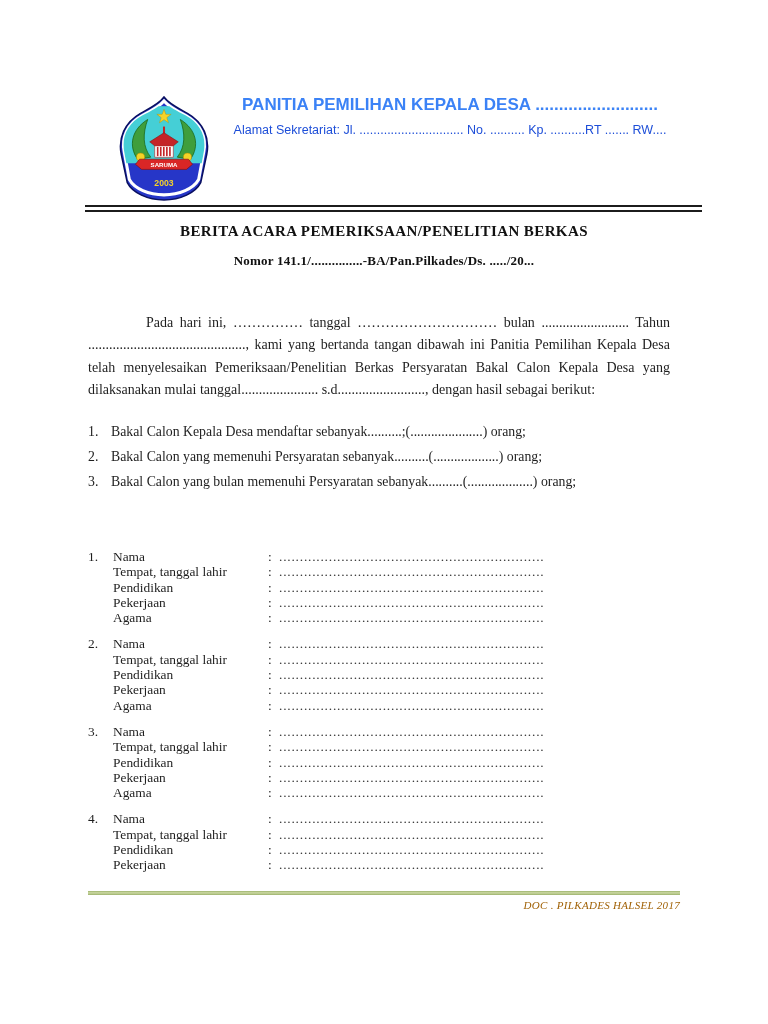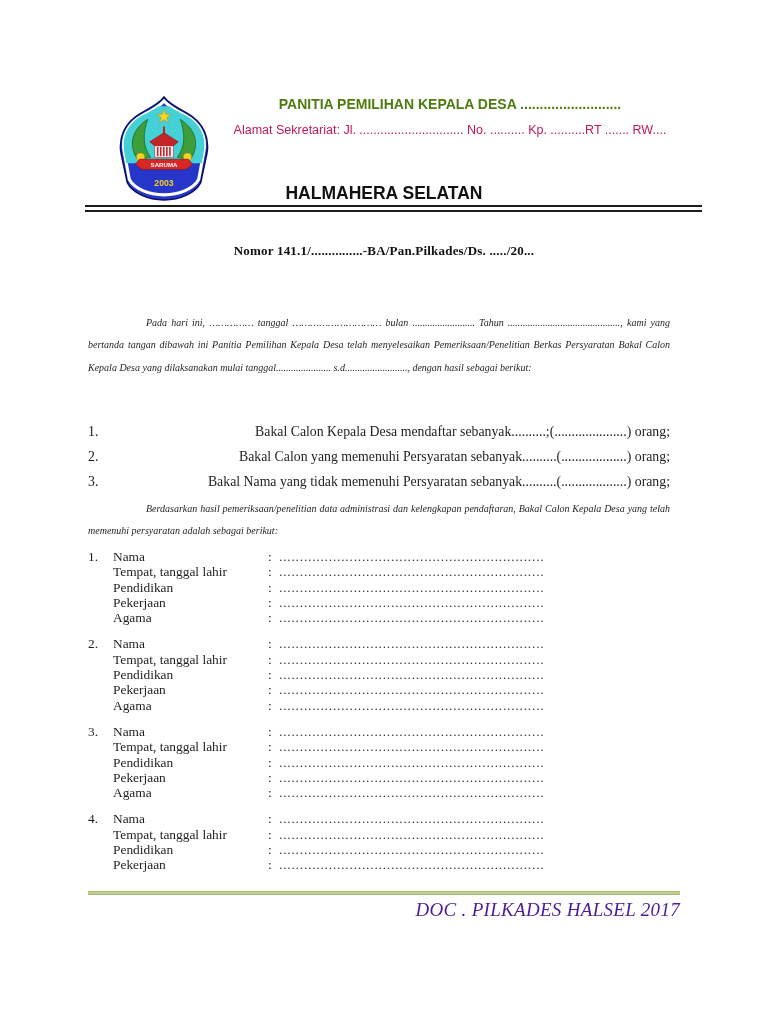--- a/index.html
+++ b/index.html
@@ -4,61 +4,61 @@
 <style>
   html,body{margin:0;padding:0;background:#ffffff;}
   .page{position:relative;width:768px;height:1024px;background:#ffffff;overflow:hidden;
         font-family:"Liberation Serif",serif;color:#1a1a1a;}
 
   
   .letterhead{position:absolute;top:94px;left:0;width:768px;height:110px;}
   .logo{position:absolute;left:113px;top:2px;width:102px;height:106px;}
   .letterhead-text{position:absolute;left:190px;top:0;width:520px;text-align:center;
                    font-family:"Liberation Sans",sans-serif;}
-  .lh-main{font-weight:bold;font-size:14px;line-height:21px;color:#4d7c0f;white-space:nowrap;}
-  .lh-address{font-size:12.5px;line-height:16px;margin-top:7px;color:#be185d;white-space:nowrap;}
+  .lh-main{font-weight:bold;font-size:17px;line-height:21px;color:#3b82f6;white-space:nowrap;}
+  .lh-address{font-size:12.5px;line-height:16px;margin-top:7px;color:#1d4ed8;white-space:nowrap;}
 
   .region-name{position:absolute;top:183px;left:0;width:768px;text-align:center;
                font-family:"Liberation Sans",sans-serif;font-weight:bold;font-size:17.5px;color:#111;}
   .double-rule{position:absolute;top:205px;left:85px;width:617px;height:3px;
                border-top:2px solid #1c1c1c;border-bottom:2px solid #1c1c1c;}
 
   
   .doc-title{position:absolute;top:222px;left:0;width:768px;text-align:center;
              font-weight:bold;font-size:15px;line-height:19px;letter-spacing:0.4px;color:#111;}
-  .doc-number{font-size:13px;letter-spacing:0.2px;margin-top:19px;text-align:center;}
+  .doc-number{font-size:13px;letter-spacing:0.2px;margin-top:10px;text-align:center;}
 
   
   .para{position:absolute;left:88px;width:582px;margin:0;text-align:justify;
-        font-size:10px;line-height:22.4px;color:#1e1e1e;text-indent:58px;font-style:italic;}
+        font-size:14px;line-height:22.4px;color:#1e1e1e;text-indent:58px;}
   .para-opening{top:312px;}
   .para-basis{top:498px;}
 
   
   .summary-list{position:absolute;top:419px;left:88px;width:582px;font-size:13.8px;color:#1e1e1e;}
   .sum-row{display:flex;line-height:25px;}
   .sum-num{width:23px;flex:0 0 23px;}
-  .sum-text{flex:1;text-align:right;}
+  .sum-text{flex:1;}
 
   
   .candidates{position:absolute;top:549px;left:88px;width:582px;font-size:13.4px;color:#1e1e1e;}
   .cand{display:flex;margin-bottom:11px;}
   .cand-num{width:25px;flex:0 0 25px;line-height:15.3px;}
   .cand-fields{flex:1;}
   .field-row{display:flex;line-height:15.3px;height:15.3px;}
   .f-label{width:155px;flex:0 0 155px;}
   .f-colon{width:11px;flex:0 0 11px;}
   .f-dots{width:264px;flex:0 0 264px;overflow:hidden;white-space:nowrap;
           letter-spacing:0.8px;color:#3a3a3a;}
 
   
   .footer-rule{position:absolute;top:891px;left:88px;width:592px;height:4px;
                background:linear-gradient(180deg,#9db26c 0%,#ccd9a4 45%,#9db26c 100%);}
   .footer-text{position:absolute;top:899px;left:88px;width:592px;text-align:right;
-               font-style:italic;font-size:19px;letter-spacing:0.3px;color:#4c1d95;}
+               font-style:italic;font-size:11px;letter-spacing:0.3px;color:#a16207;}
 </style>
 </head>
 <body>
 
 <div class="page">
 
   <div class="letterhead">
     <div class="logo">
       <svg viewBox="0 0 100 104" width="102" height="106">
         <defs>
@@ -100,45 +100,44 @@
           <text x="50" y="88" text-anchor="middle" font-family="Liberation Sans, sans-serif" font-size="8.5" font-weight="bold" fill="#f5d327">2003</text>
         </g>
       </svg>
     </div>
     <div class="letterhead-text">
       <div class="lh-main">PANITIA PEMILIHAN KEPALA DESA ..........................</div>
       <div class="lh-address">Alamat Sekretariat: Jl. .............................. No. .......... Kp. ..........RT ....... RW....</div>
     </div>
   </div>
 
-  <div class="region-name">HALMAHERA SELATAN</div>
   <div class="double-rule"></div>
 
   <div class="doc-title">
+    <div>BERITA ACARA PEMERIKSAAN/PENELITIAN BERKAS</div>
     <div class="doc-number">Nomor  141.1/...............-BA/Pan.Pilkades/Ds. ...../20...</div>
   </div>
 
   <p class="para para-opening">Pada hari ini, ……………  tanggal ………………………… bulan ......................... Tahun ............................................., kami yang bertanda tangan dibawah ini  Panitia Pemilihan Kepala Desa telah menyelesaikan Pemeriksaan/Penelitian Berkas Persyaratan Bakal Calon Kepala Desa yang dilaksanakan mulai tanggal...................... s.d........................., dengan hasil sebagai berikut:</p>
 
   <div class="summary-list" id="summary-list">
       <div class="sum-row">
         <span class="sum-num">1.</span>
         <span class="sum-text">Bakal Calon Kepala Desa mendaftar sebanyak..........;(.....................) orang;</span>
       </div>
       <div class="sum-row">
         <span class="sum-num">2.</span>
         <span class="sum-text">Bakal Calon yang memenuhi Persyaratan sebanyak..........(...................) orang;</span>
       </div>
       <div class="sum-row">
         <span class="sum-num">3.</span>
-        <span class="sum-text">Bakal Nama yang tidak memenuhi Persyaratan sebanyak..........(...................) orang;</span>
-      </div>
-    </div>
-
-  <p class="para para-basis">Berdasarkan hasil pemeriksaan/penelitian data administrasi dan kelengkapan pendaftaran, Bakal Calon Kepala Desa yang telah memenuhi persyaratan adalah sebagai berikut:</p>
+        <span class="sum-text">Bakal Calon yang bulan memenuhi Persyaratan sebanyak..........(...................) orang;</span>
+      </div>
+    </div>
+
 
   <div class="candidates" id="candidates">
       <div class="cand">
         <span class="cand-num">1.</span>
         <div class="cand-fields">
           <div class="field-row">
             <span class="f-label">Nama</span>
             <span class="f-colon">:</span>
             <span class="f-dots">......................................................................................................................................</span>
           </div>

